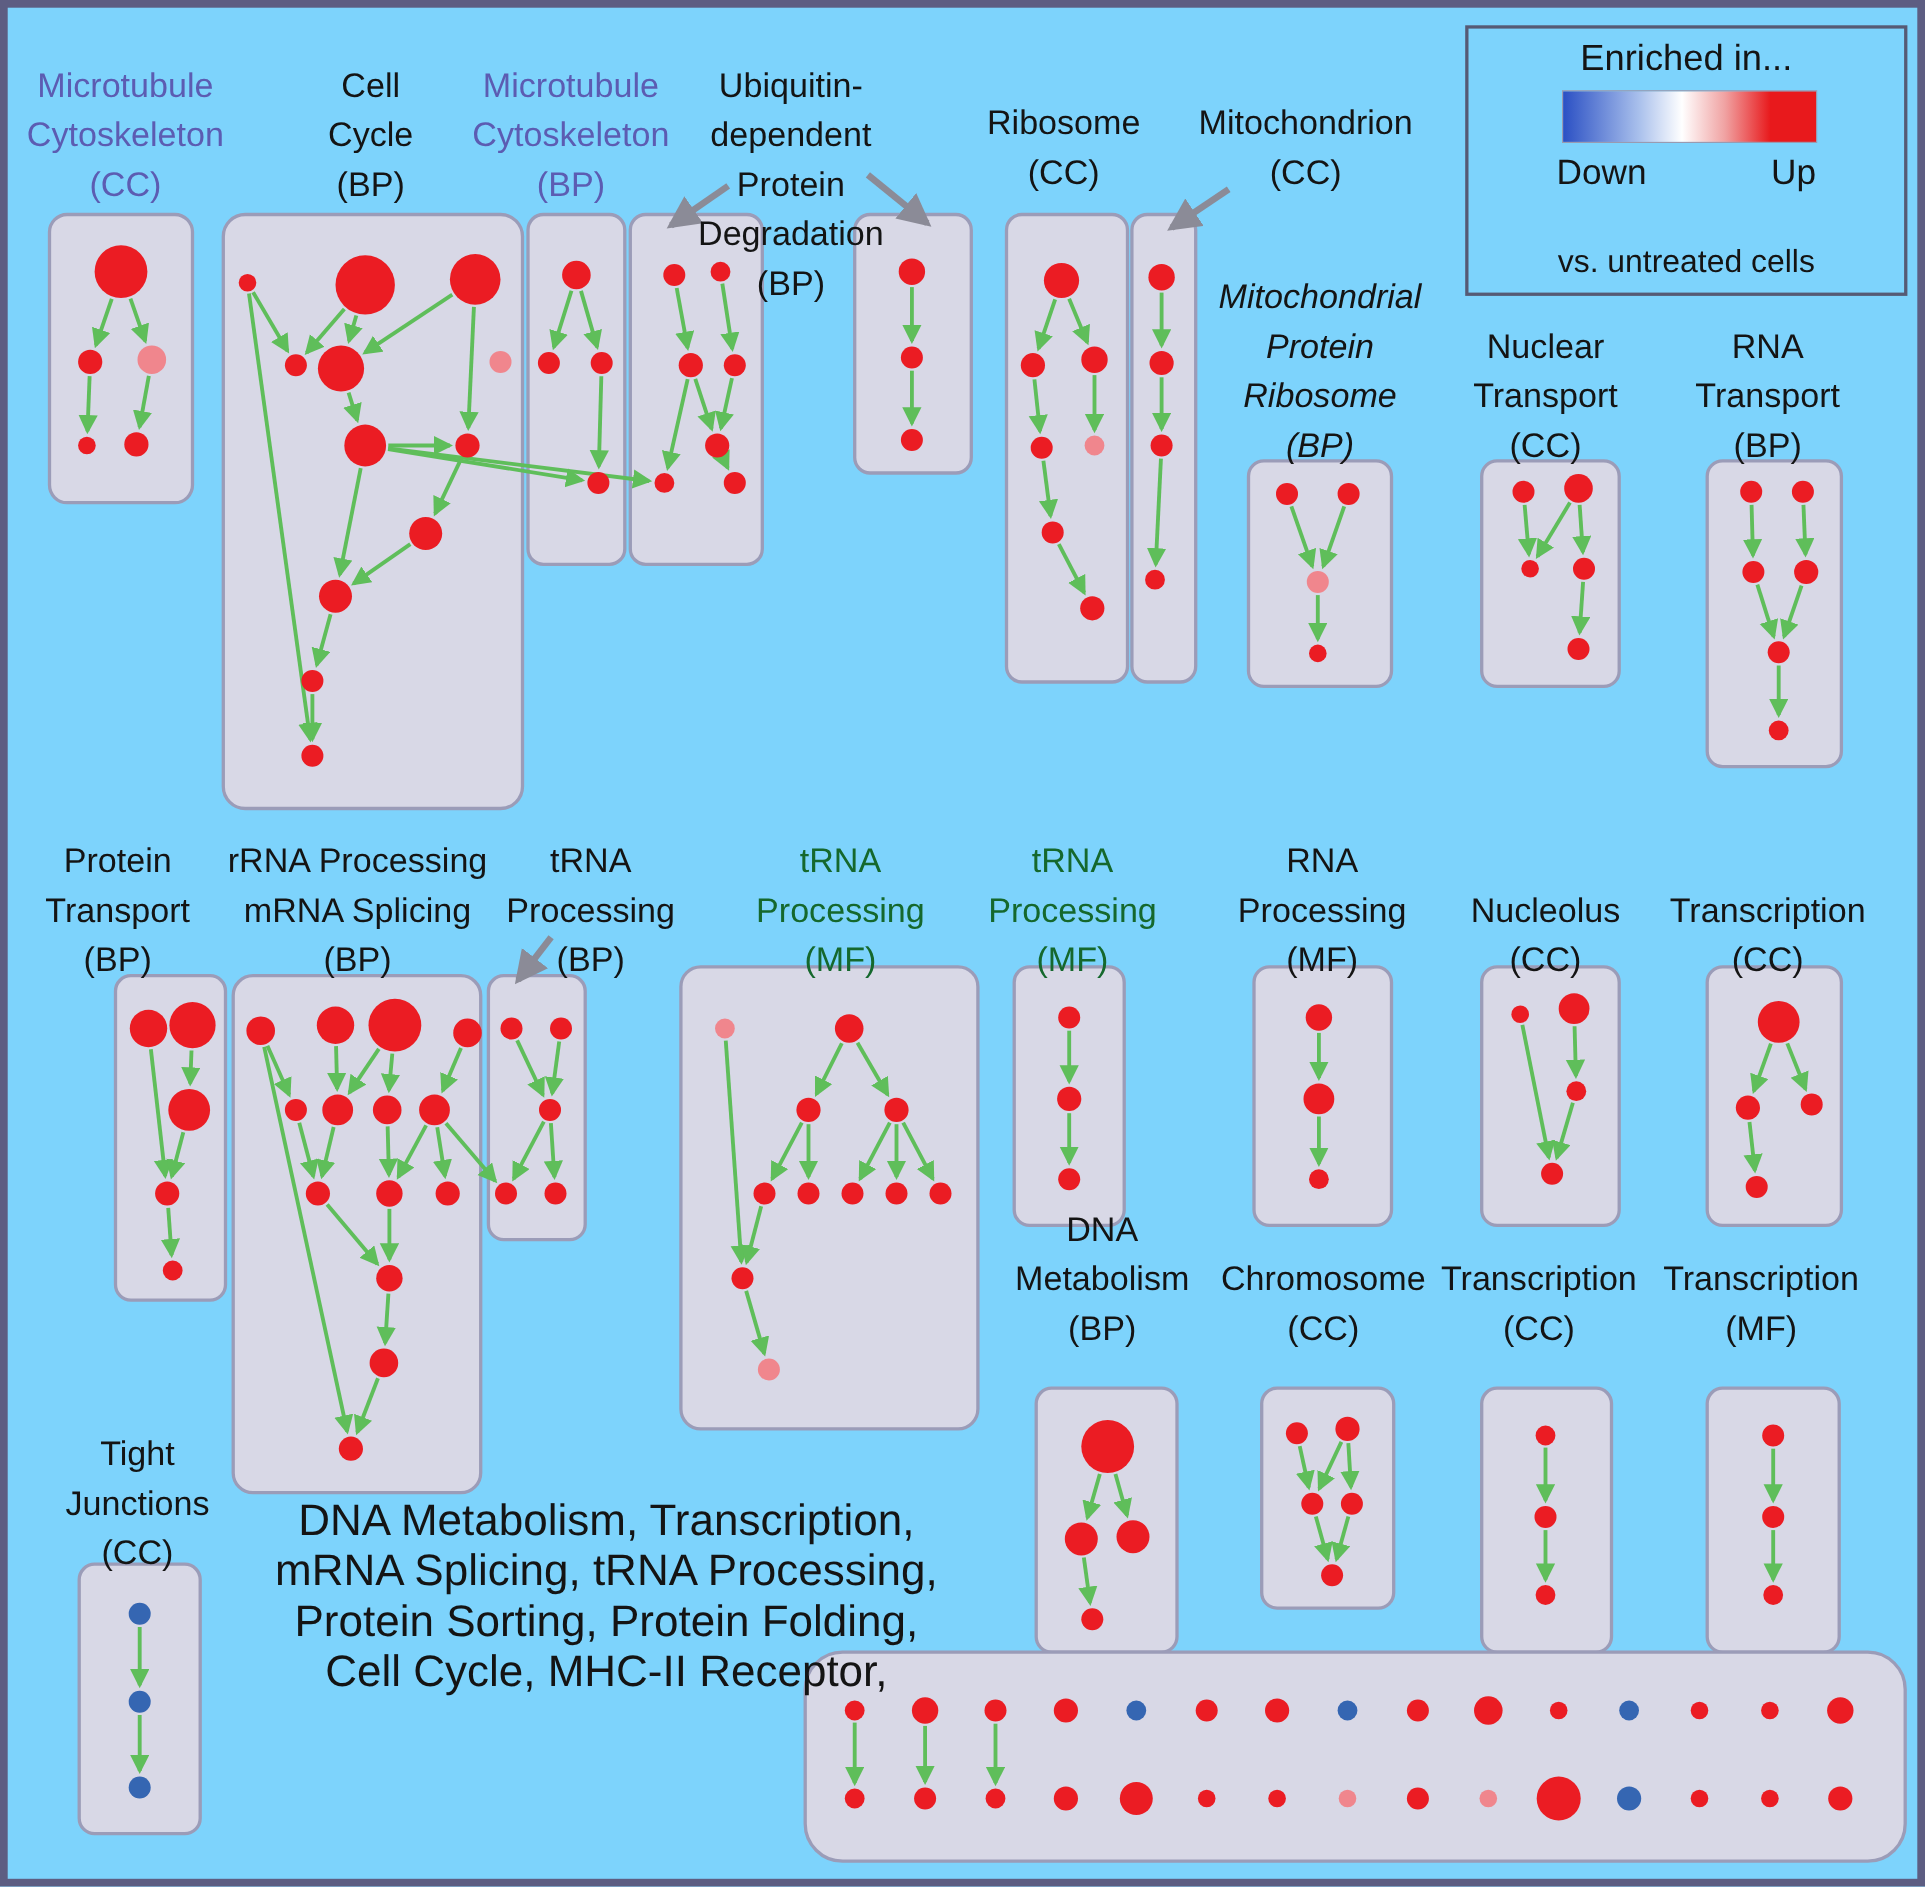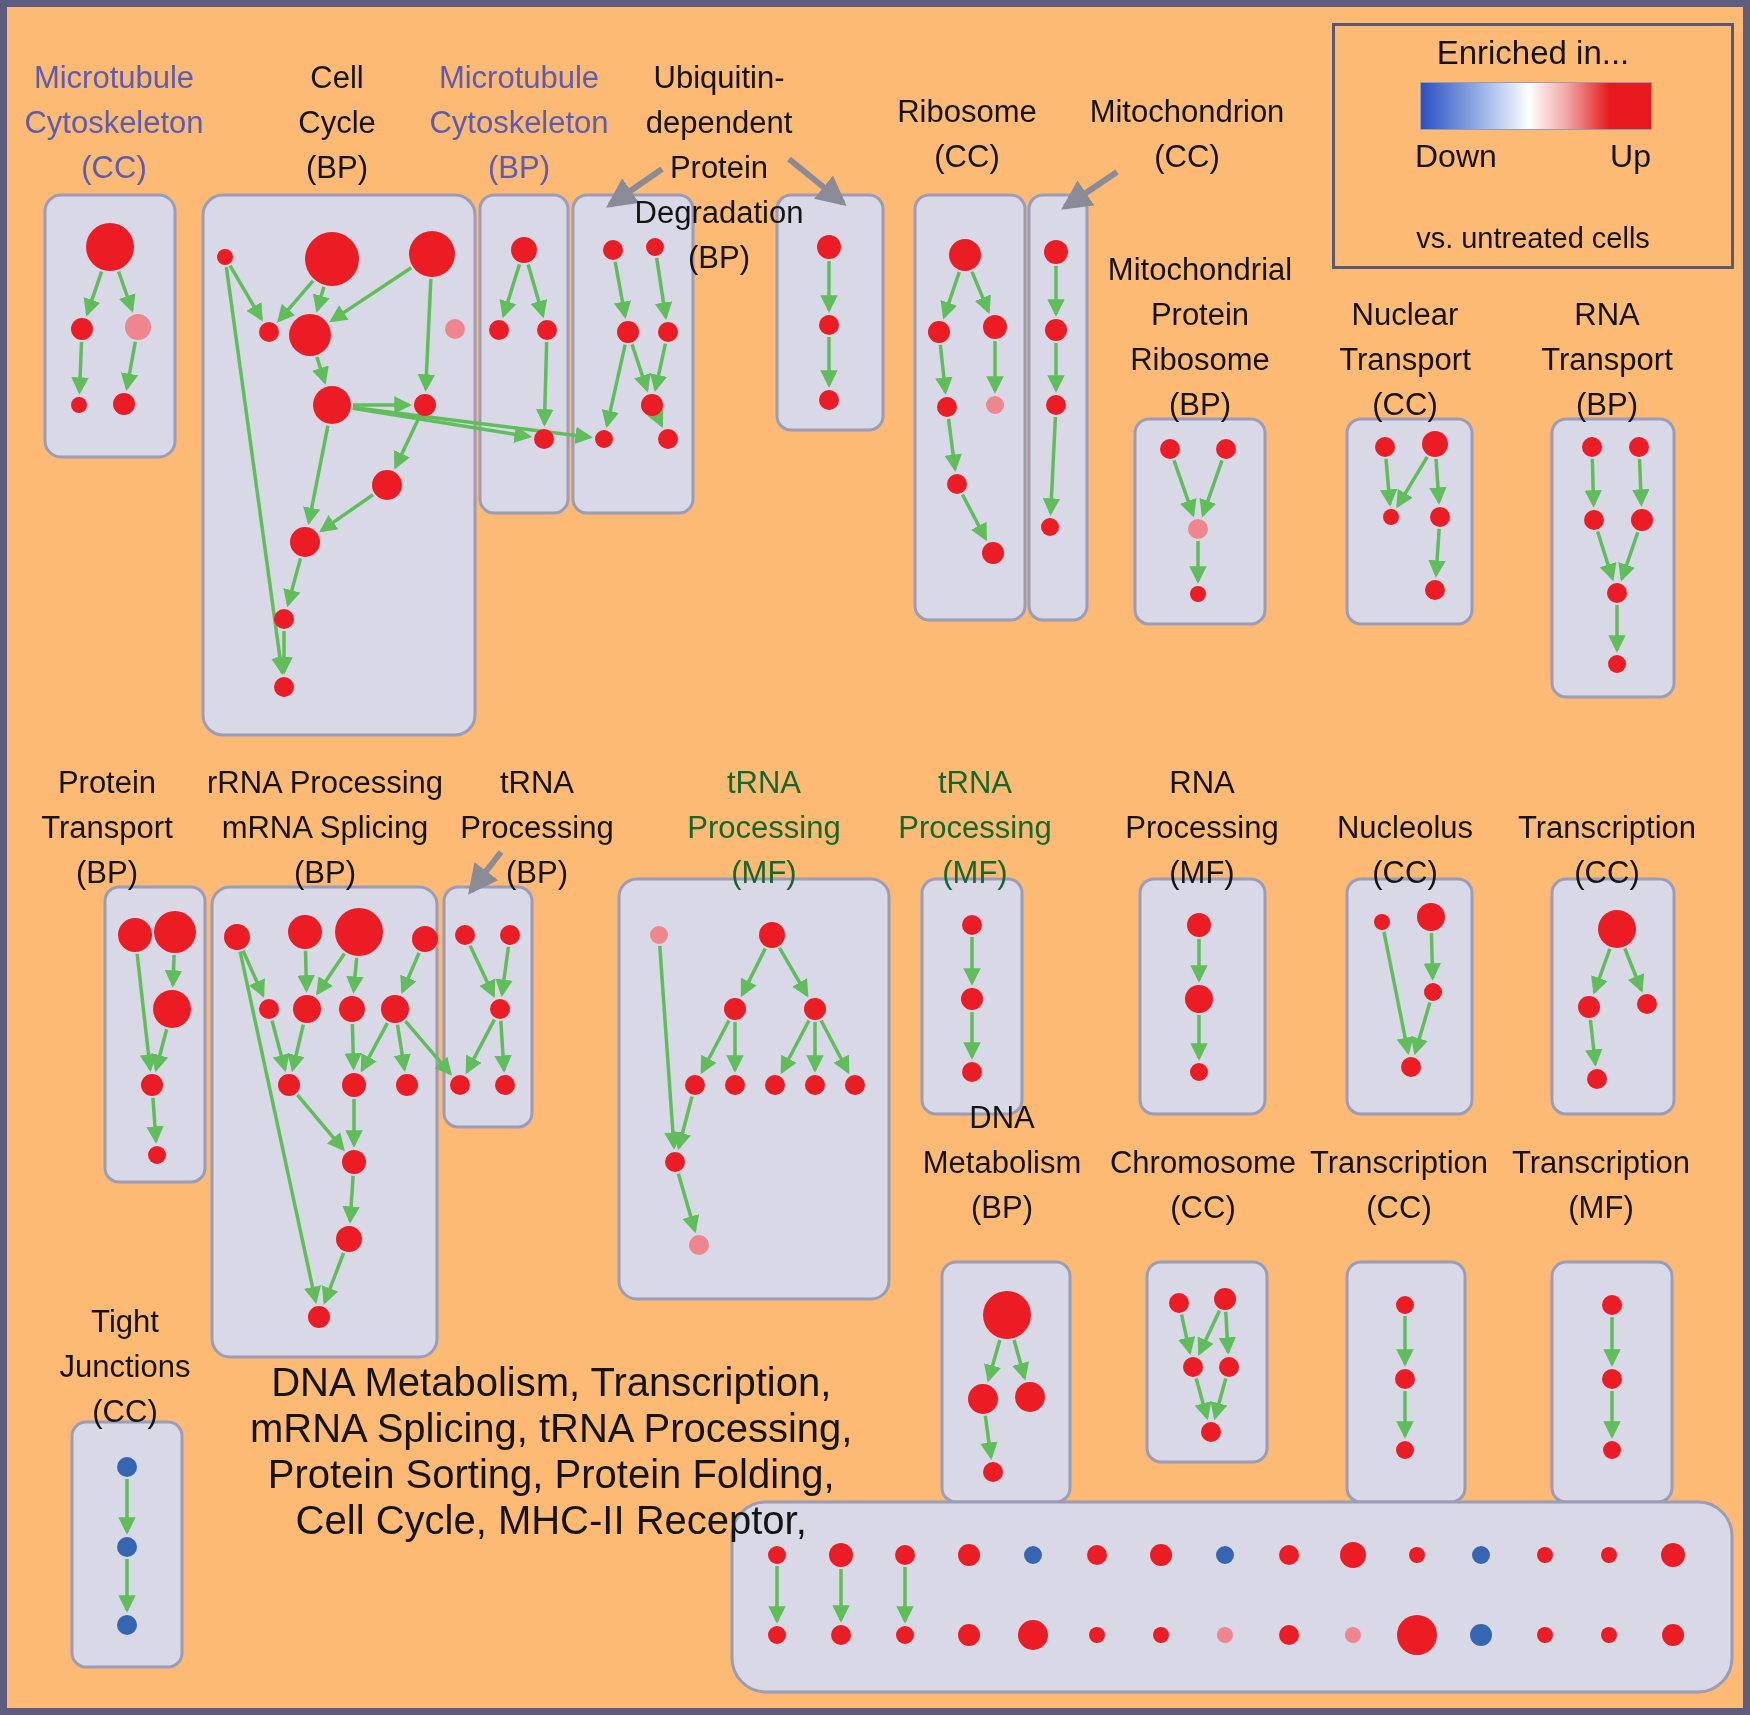--- a/index.html
+++ b/index.html
@@ -56,21 +56,21 @@
     text-align:center;font-size:29px;color:#141414;
   }
   #misc-text{
     position:absolute;left:243px;top:1352px;
     font-size:40px;line-height:46px;color:#141414;text-align:center;
   }
 </style>
 </head>
 <body>
 
-<div id="stage" style="background: #fdba74; border-color: rgb(93, 93, 130);">
+<div id="stage" style="background: #7dd3fc; border-color: rgb(93, 93, 130);">
 
   <svg id="net" width="1750" height="1715" viewBox="0 0 1750 1715">
       <defs>
         <marker id="ah-green" markerWidth="6" markerHeight="6" refX="4.2" refY="2.5" orient="auto" markerUnits="strokeWidth">
           <path d="M0,0 L5,2.5 L0,5 Z" fill="#5fbe5a"></path>
         </marker>
         <marker id="ah-gray" markerWidth="6" markerHeight="6" refX="4.2" refY="2.5" orient="auto" markerUnits="strokeWidth">
           <path d="M0,0 L5,2.5 L0,5 Z" fill="#8b8b97"></path>
         </marker>
       </defs>
@@ -400,21 +400,21 @@
         <div>(BP)</div>
       </div>
       <div class="group-label" style="left: 960px; top: 82px; color: rgb(20, 20, 20);">
         <div>Ribosome</div>
         <div>(CC)</div>
       </div>
       <div class="group-label" style="left: 1180px; top: 82px; color: rgb(20, 20, 20);">
         <div>Mitochondrion</div>
         <div>(CC)</div>
       </div>
-      <div class="group-label" style="left: 1193px; top: 240px; color: rgb(20, 20, 20);">
+      <div class="group-label" style="left: 1193px; top: 240px; color: rgb(20, 20, 20); font-style: italic;">
         <div>Mitochondrial</div>
         <div>Protein</div>
         <div>Ribosome</div>
         <div>(BP)</div>
       </div>
       <div class="group-label" style="left: 1398px; top: 285px; color: rgb(20, 20, 20);">
         <div>Nuclear</div>
         <div>Transport</div>
         <div>(CC)</div>
       </div>

